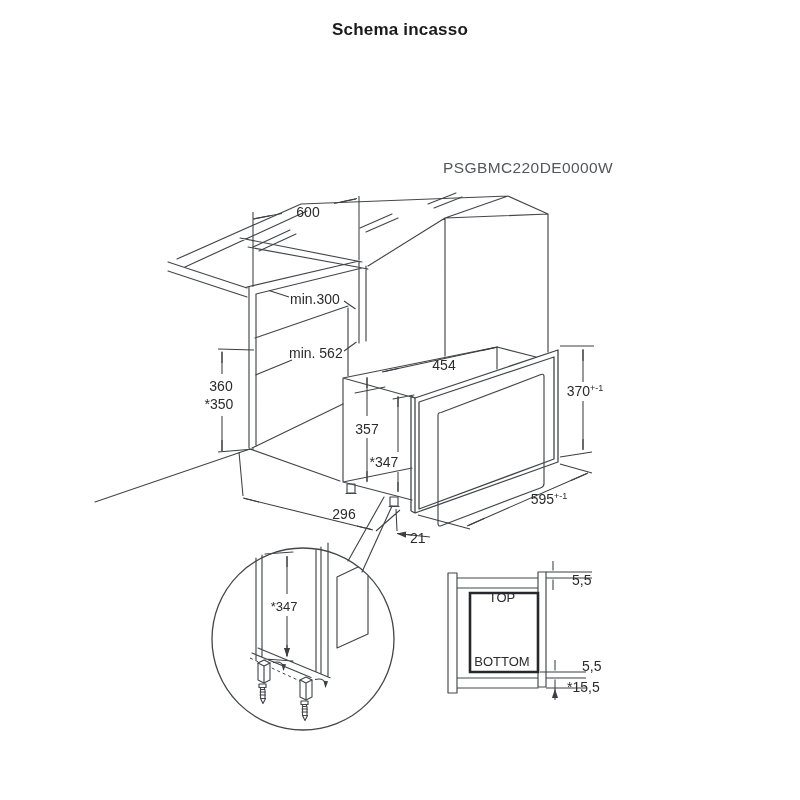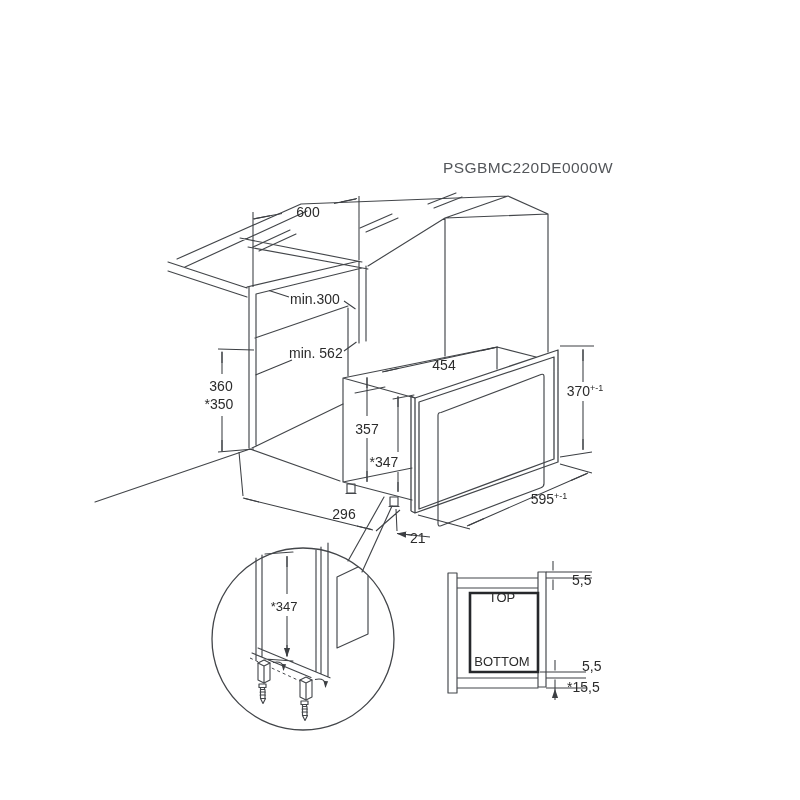--- a/index.html
+++ b/index.html
@@ -17,20 +17,21 @@
   .ln2{stroke:#43464a;stroke-width:1.3;fill:none;stroke-linejoin:round;}
   .thick{stroke:#26282b;stroke-width:2.6;fill:none;stroke-linejoin:miter;}
   .dim{stroke:#3c3f43;stroke-width:1.05;fill:none;}
   .dashed{stroke:#43464a;stroke-width:1;fill:none;stroke-dasharray:3 3;}
   .whiteface{fill:#ffffff;stroke:#43464a;stroke-width:1.1;stroke-linejoin:round;}
 </style>
 </head>
 <body>
 
 <div class="page">
+  <div class="title">Schema incasso</div>
 
   <svg width="800" height="800" viewBox="0 0 800 800">
     <defs>
       <marker id="arr" viewBox="0 0 10 8" refX="9.2" refY="4" markerWidth="9.5" markerHeight="7.6" orient="auto" markerUnits="userSpaceOnUse">
         <path d="M0,0.7 L10,4 L0,7.3 Z" fill="#3c3f43"></path>
       </marker>
       <marker id="arrS" viewBox="0 0 10 8" refX="8.5" refY="4" markerWidth="7" markerHeight="5.6" orient="auto" markerUnits="userSpaceOnUse">
         <path d="M0,0.7 L10,4 L0,7.3 Z" fill="#3c3f43"></path>
       </marker>
     </defs>

